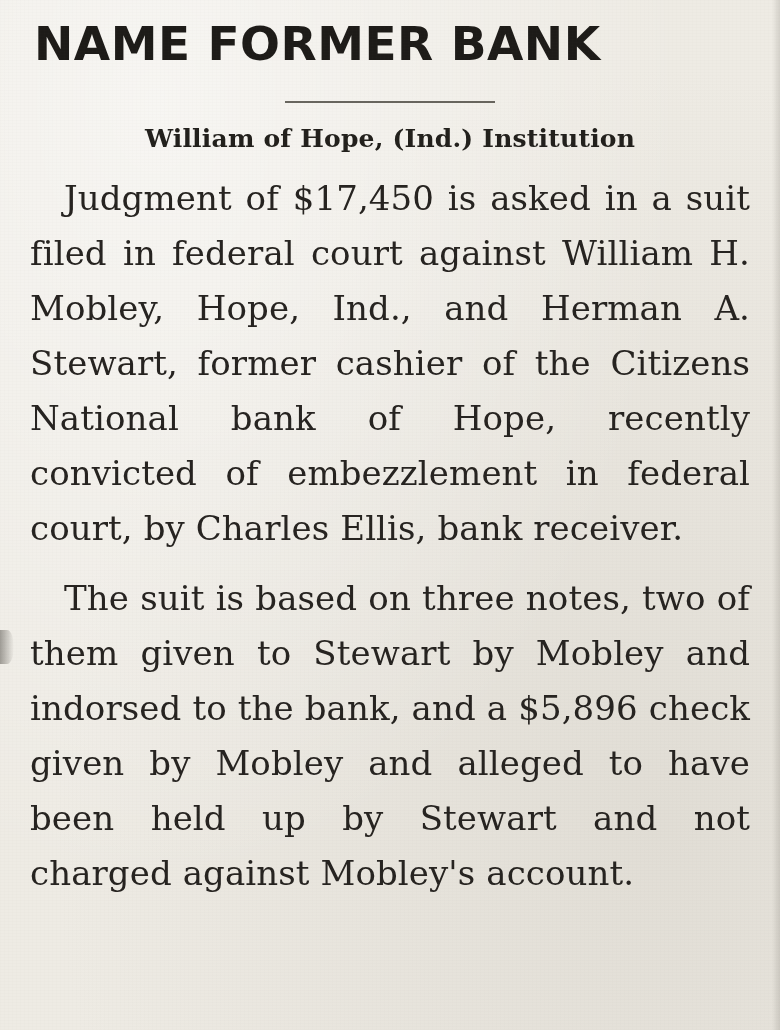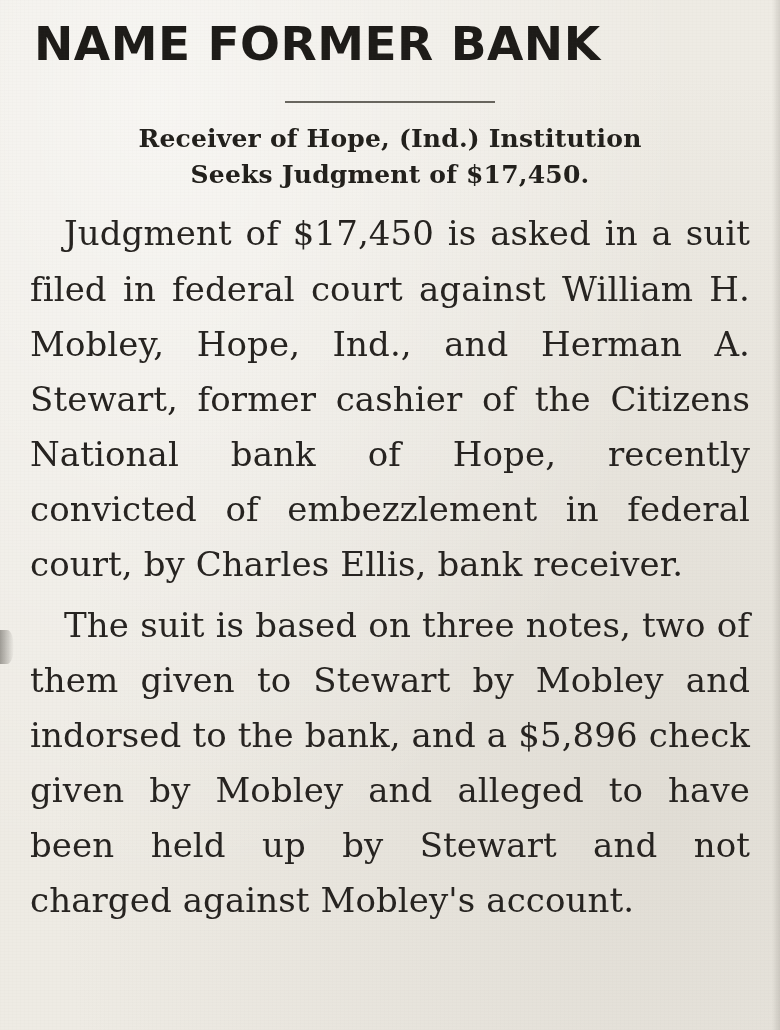--- a/index.html
+++ b/index.html
@@ -88,21 +88,21 @@
     line-height: 1.62;
     color: #262320;
     letter-spacing: 0.1px;
   }
   .para {
     margin: 0;
     text-align: justify;
     text-justify: inter-word;
   }
   .para + .para {
-    margin-top: 6px;
+    margin-top: 14px;
   }
   .para .indent {
     display: inline-block;
     width: 34px;
   }
   .edge-mark {
     position: absolute;
     left: 0;
     top: 630px;
     width: 14px;
@@ -130,22 +130,21 @@
 
   <h1 class="headline">
     <span class="line1">NAME FORMER BANK</span>
   </h1>
 
   <span class="rule-wrap">
     <span class="rule"></span>
   </span>
 
   <h2 class="subhead">
-    <span class="sl">Receiver of Hope, (Ind.) Institution</span>
-    <span class="sl">Seeks Judgment of $17,450.</span>
+    <span class="sl">William of Hope, (Ind.) Institution</span>
   </h2>
 
   <div class="body">
     <p class="para"><span class="indent"></span><span>Judgment of $17,450 is asked in a suit filed in federal court against William H. Mobley, Hope, Ind., and Herman A. Stewart, former cashier of the Citizens National bank of Hope, recently convicted of embezzlement in federal court, by Charles Ellis, bank receiver.</span></p>
     <p class="para"><span class="indent"></span><span>The suit is based on three notes, two of them given to Stewart by Mobley and indorsed to the bank, and a $5,896 check given by Mobley and alleged to have been held up by Stewart and not charged against Mobley's account.</span></p>
   </div>
 
 </div>
 
 </body></html>

